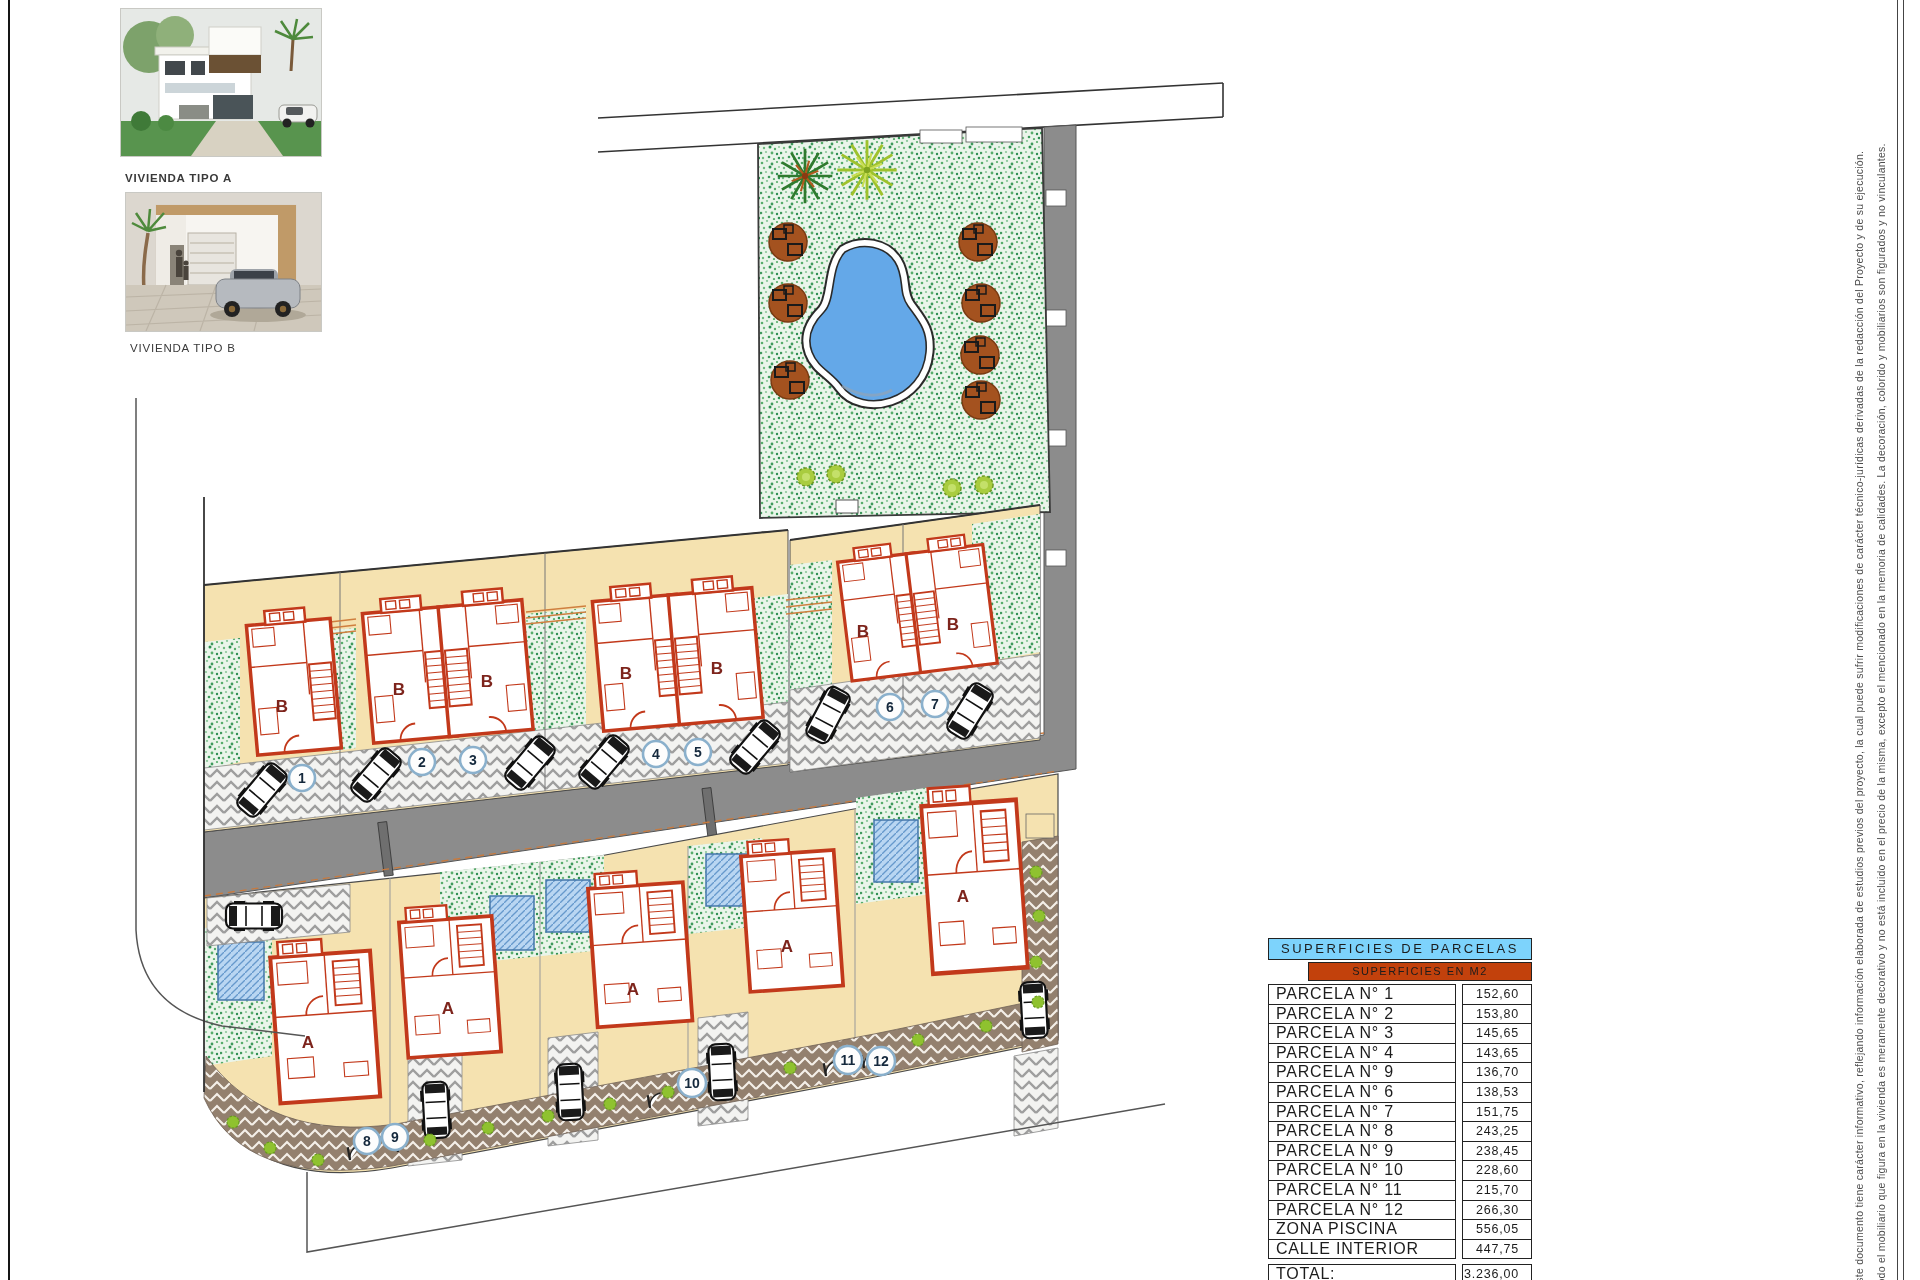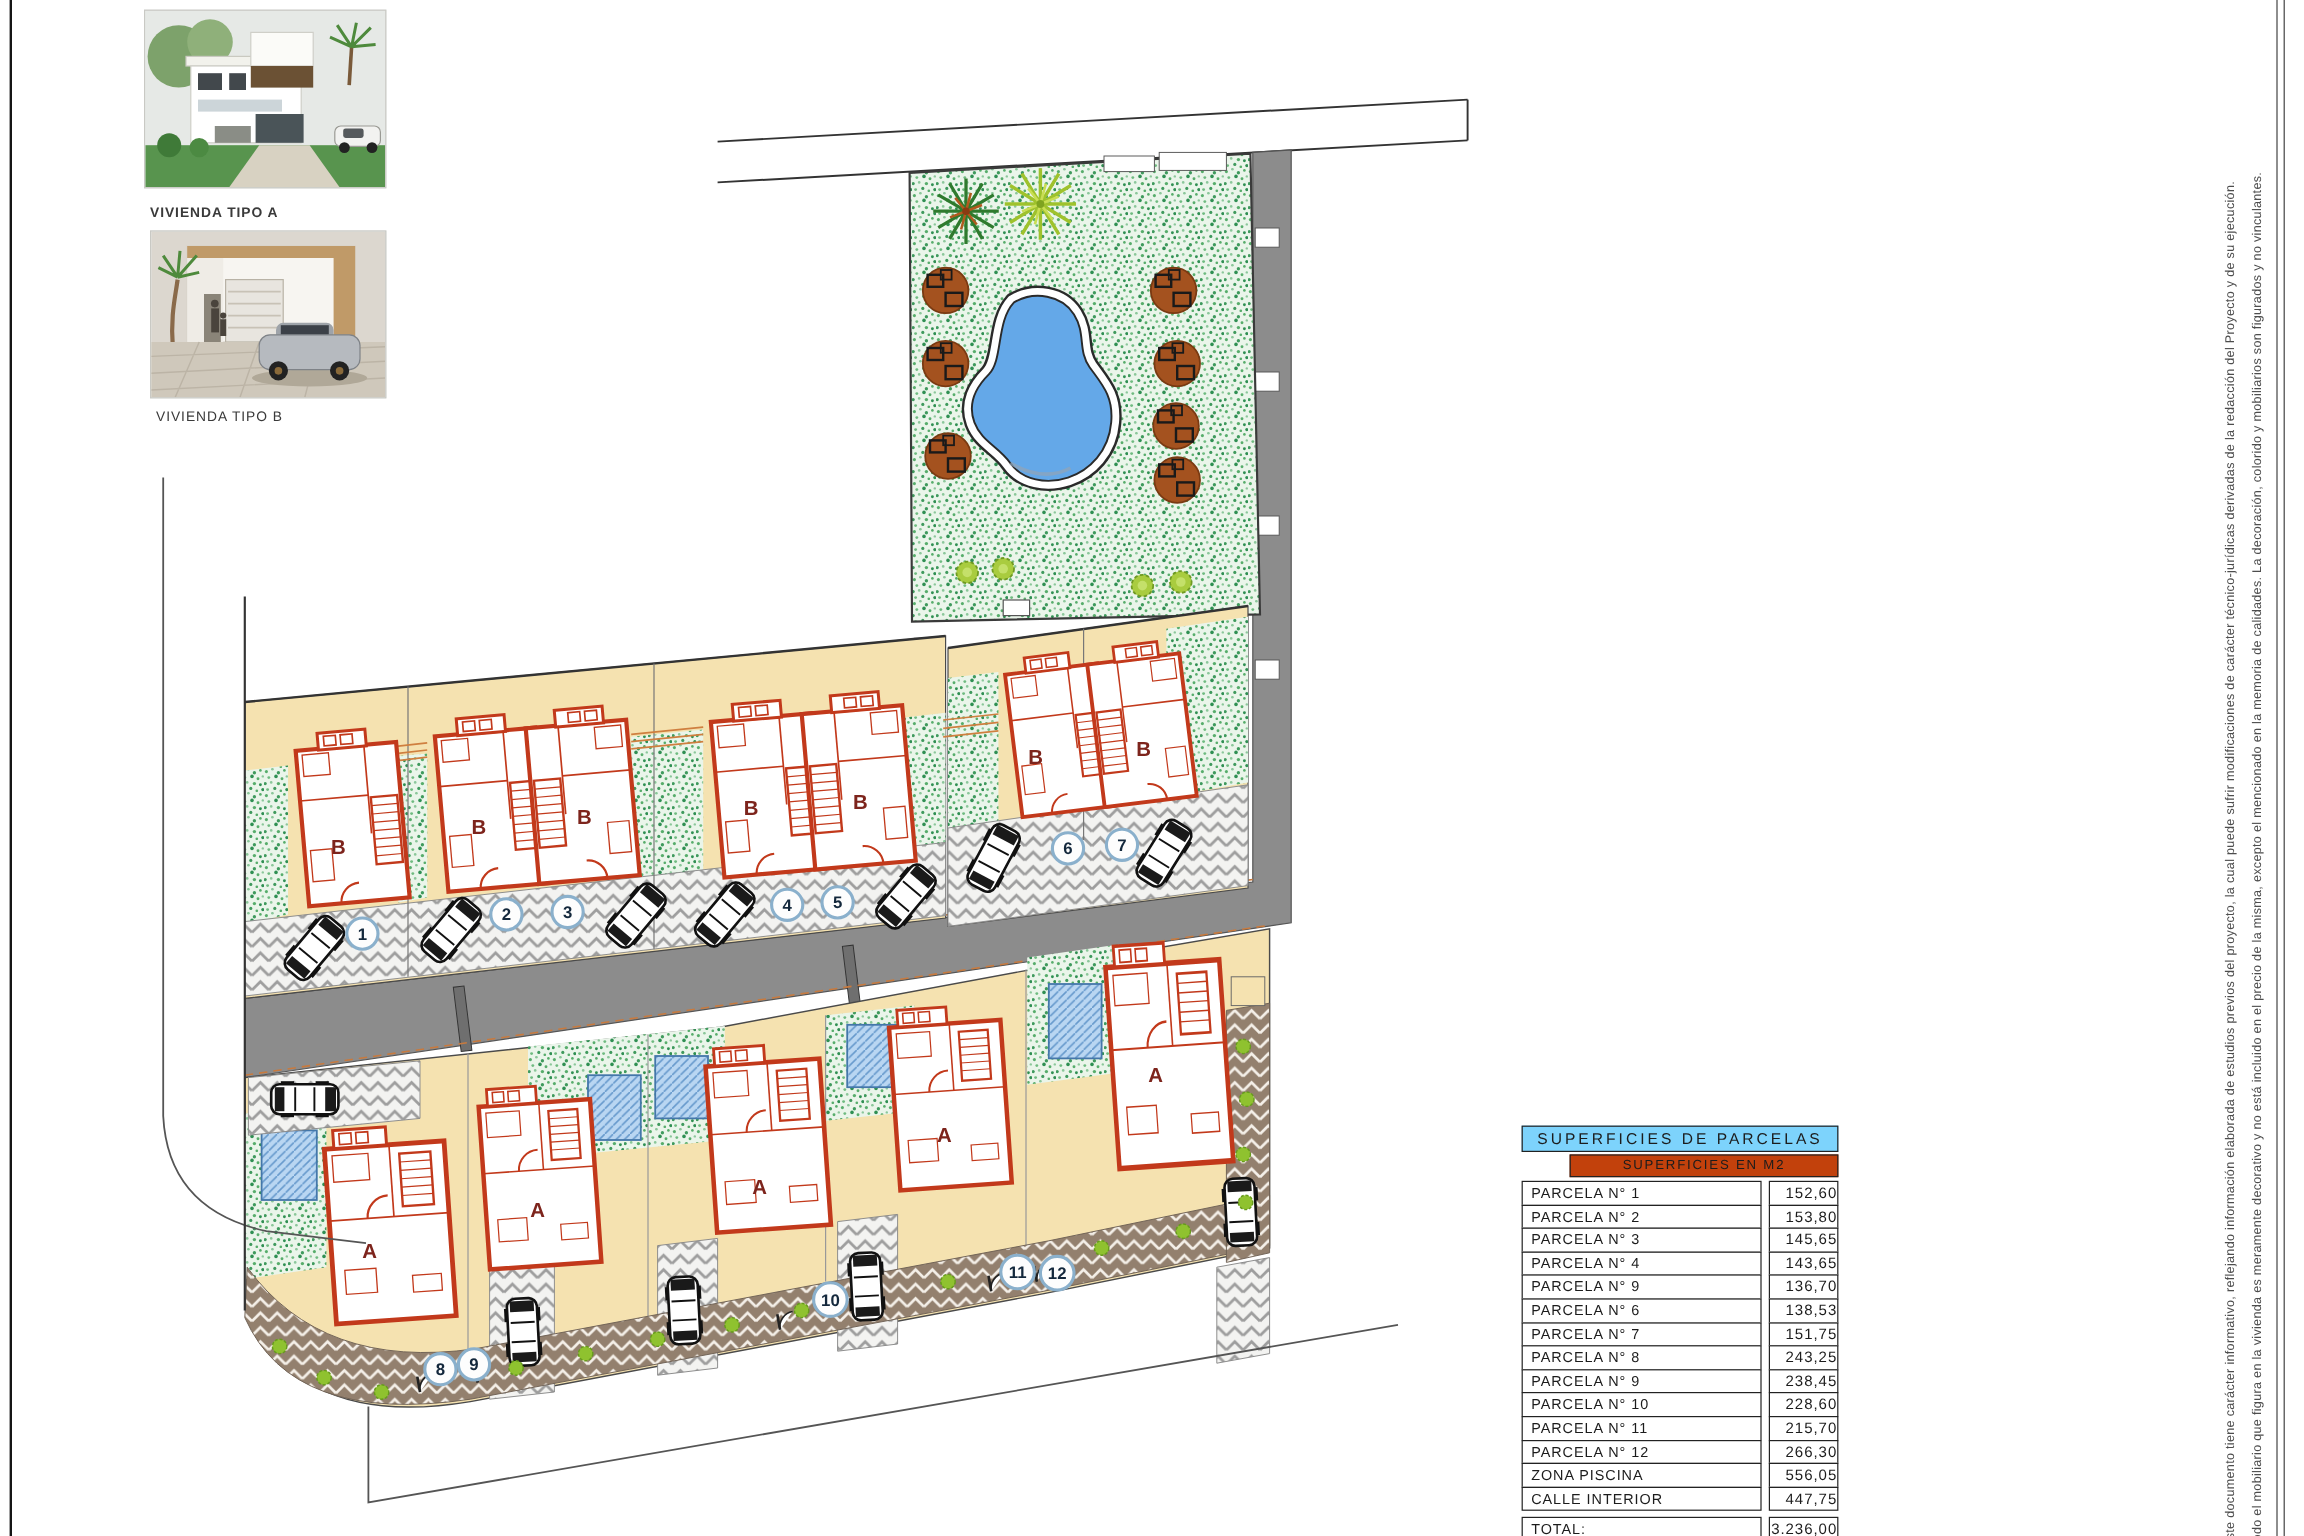--- a/index.html
+++ b/index.html
@@ -29,23 +29,23 @@
   .pnum circle{fill:#fdfdfd;stroke:#8ab0cc;stroke-width:2.6;}
   .pnum text{font:600 14px "Liberation Sans",sans-serif;fill:#14283c;text-anchor:middle;}
   
   .sup-table{position:absolute;left:1268px;top:938px;width:264px;color:#1c1c1c;}
   .t-title{border:1.5px solid #222;height:20px;line-height:20px;text-align:center;
            font-size:13px;letter-spacing:2.5px;background:#7dd3fc;}
   .t-sub{border:1.2px solid #222;height:17px;line-height:17px;text-align:center;
          font-size:11px;letter-spacing:1.5px;margin-top:2px;background:#c2410c;margin-left:40px;}
   .t-rows{margin-top:4px;}
   .t-row{display:flex;gap:6px;height:20.6px;margin-top:-1px;}
-  .t-cell{border:1.2px solid #222;line-height:18.5px;font-size:12px;letter-spacing:.8px;background:#fff;}
+  .t-cell{border:1.2px solid #222;line-height:18.5px;font-size:16px;letter-spacing:.8px;background:#fff;}
   .t-label{flex:1;padding-left:7px;}
-  .t-val{width:56px;text-align:right;padding-right:0;font-size:12.5px;}
+  .t-val{width:56px;text-align:right;padding-right:12px;font-size:12.5px;}
   .t-total{margin-top:5px;}
 </style>
 </head>
 <body>
 
 <div class="page">
 
   <div class="frame-left"></div>
   <div class="rule-r1"></div>
   <div class="rule-r2"></div>

